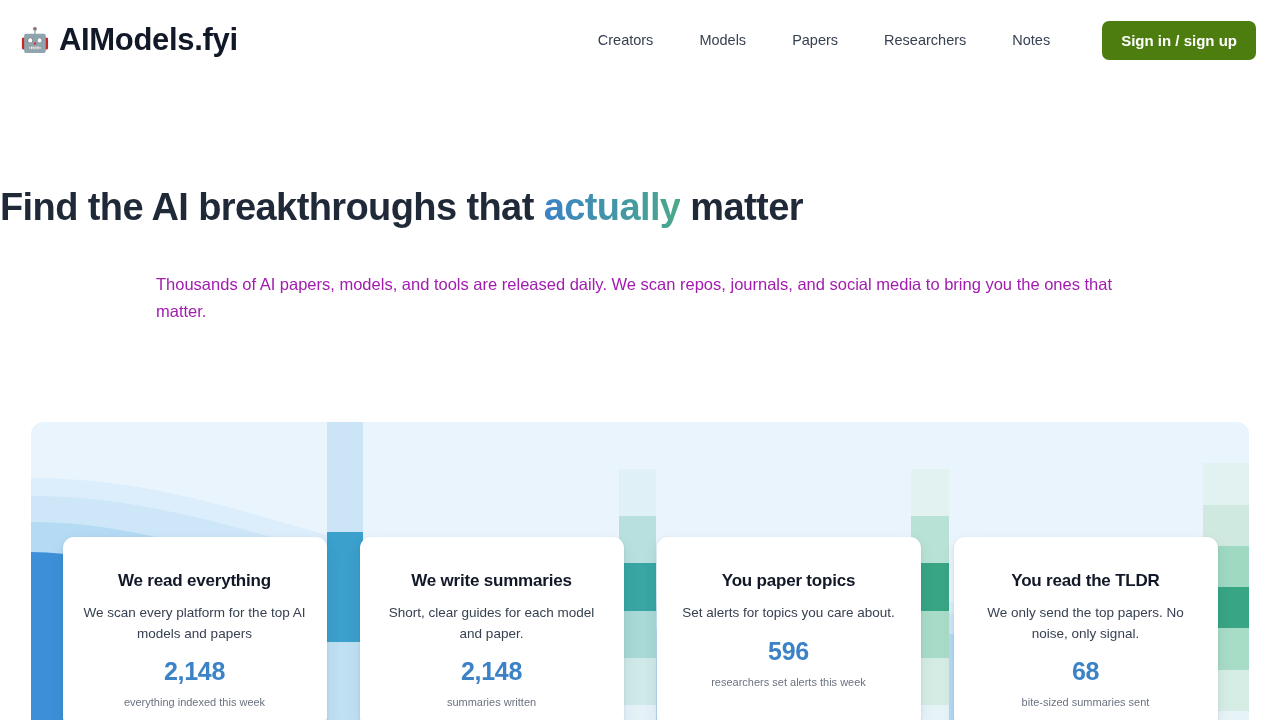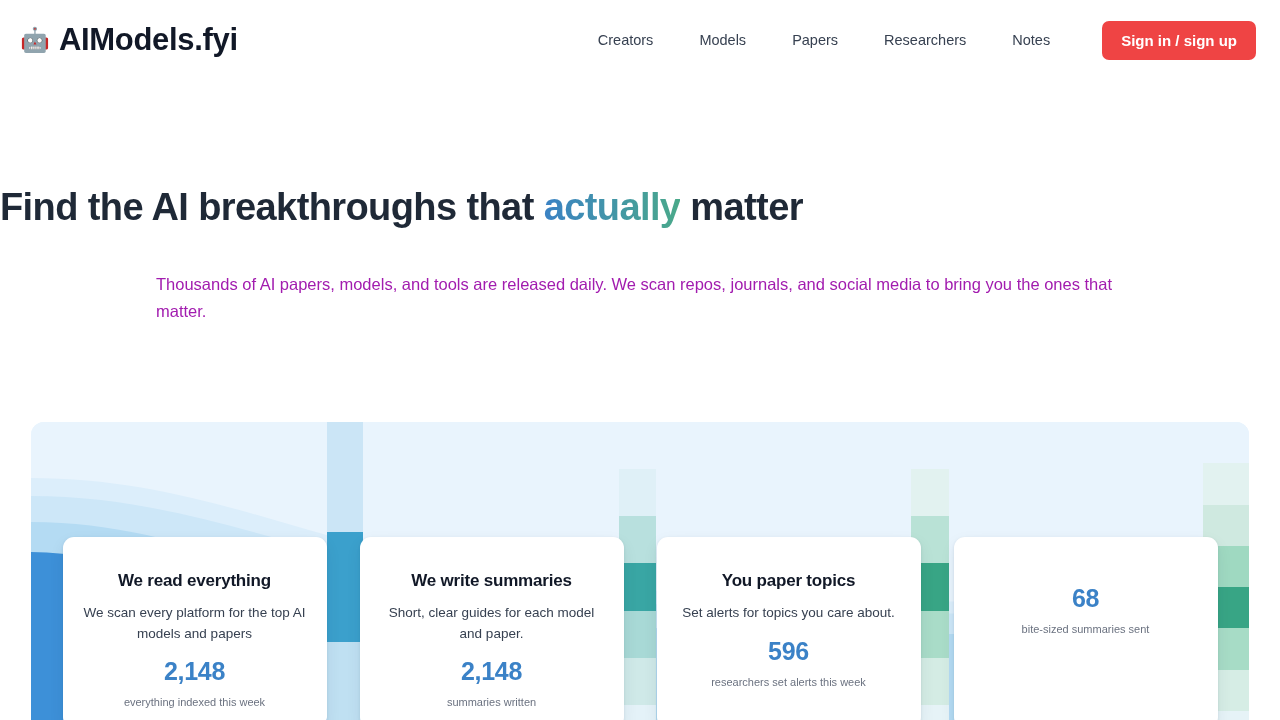--- a/index.html
+++ b/index.html
@@ -186,21 +186,21 @@
     <span class="brand-icon">🤖</span>
     <span class="brand-name">AIModels.fyi</span>
   </a>
 
   <nav class="main-nav">
     <a class="nav-link" href="#">Creators</a>
     <a class="nav-link" href="#">Models</a>
     <a class="nav-link" href="#">Papers</a>
     <a class="nav-link" href="#">Researchers</a>
     <a class="nav-link" href="#">Notes</a>
-    <button class="signin-button" style="background: #ef4444;">Sign in / sign up</button>
+    <button class="signin-button" style="background: #4d7c0f;">Sign in / sign up</button>
   </nav>
 </header>
 
 <section class="hero">
   <h1 class="hero-title"><span>Find the AI breakthroughs that </span><span class="hero-accent" style="background-image: linear-gradient(90deg, rgb(59, 130, 196) 0%, rgb(74, 169, 138) 100%);">actually</span><span> matter</span></h1>
   <p class="hero-sub">Thousands of AI papers, models, and tools are released daily. We scan repos, journals, and social media to bring you the ones that matter.</p>
 </section>
 
 <div class="showcase" style="background: rgb(233, 244, 253);">
   <svg class="showcase-bg" viewBox="0 0 1218 330" preserveAspectRatio="none">
@@ -259,16 +259,18 @@
     <div class="card-stat">2,148</div>
     <div class="card-stat-label">summaries written</div>
   </div>
   <div class="feature-card">
     <div class="card-title">You paper topics</div>
     <div class="card-desc">Set alerts for topics you care about.</div>
     <div class="card-stat">596</div>
     <div class="card-stat-label">researchers set alerts this week</div>
   </div>
   <div class="feature-card">
+    <div class="card-title">You read the TLDR</div>
+    <div class="card-desc">We only send the top papers. No noise, only signal.</div>
     <div class="card-stat">68</div>
     <div class="card-stat-label">bite-sized summaries sent</div>
   </div>
 </div>
 
 </body></html>

